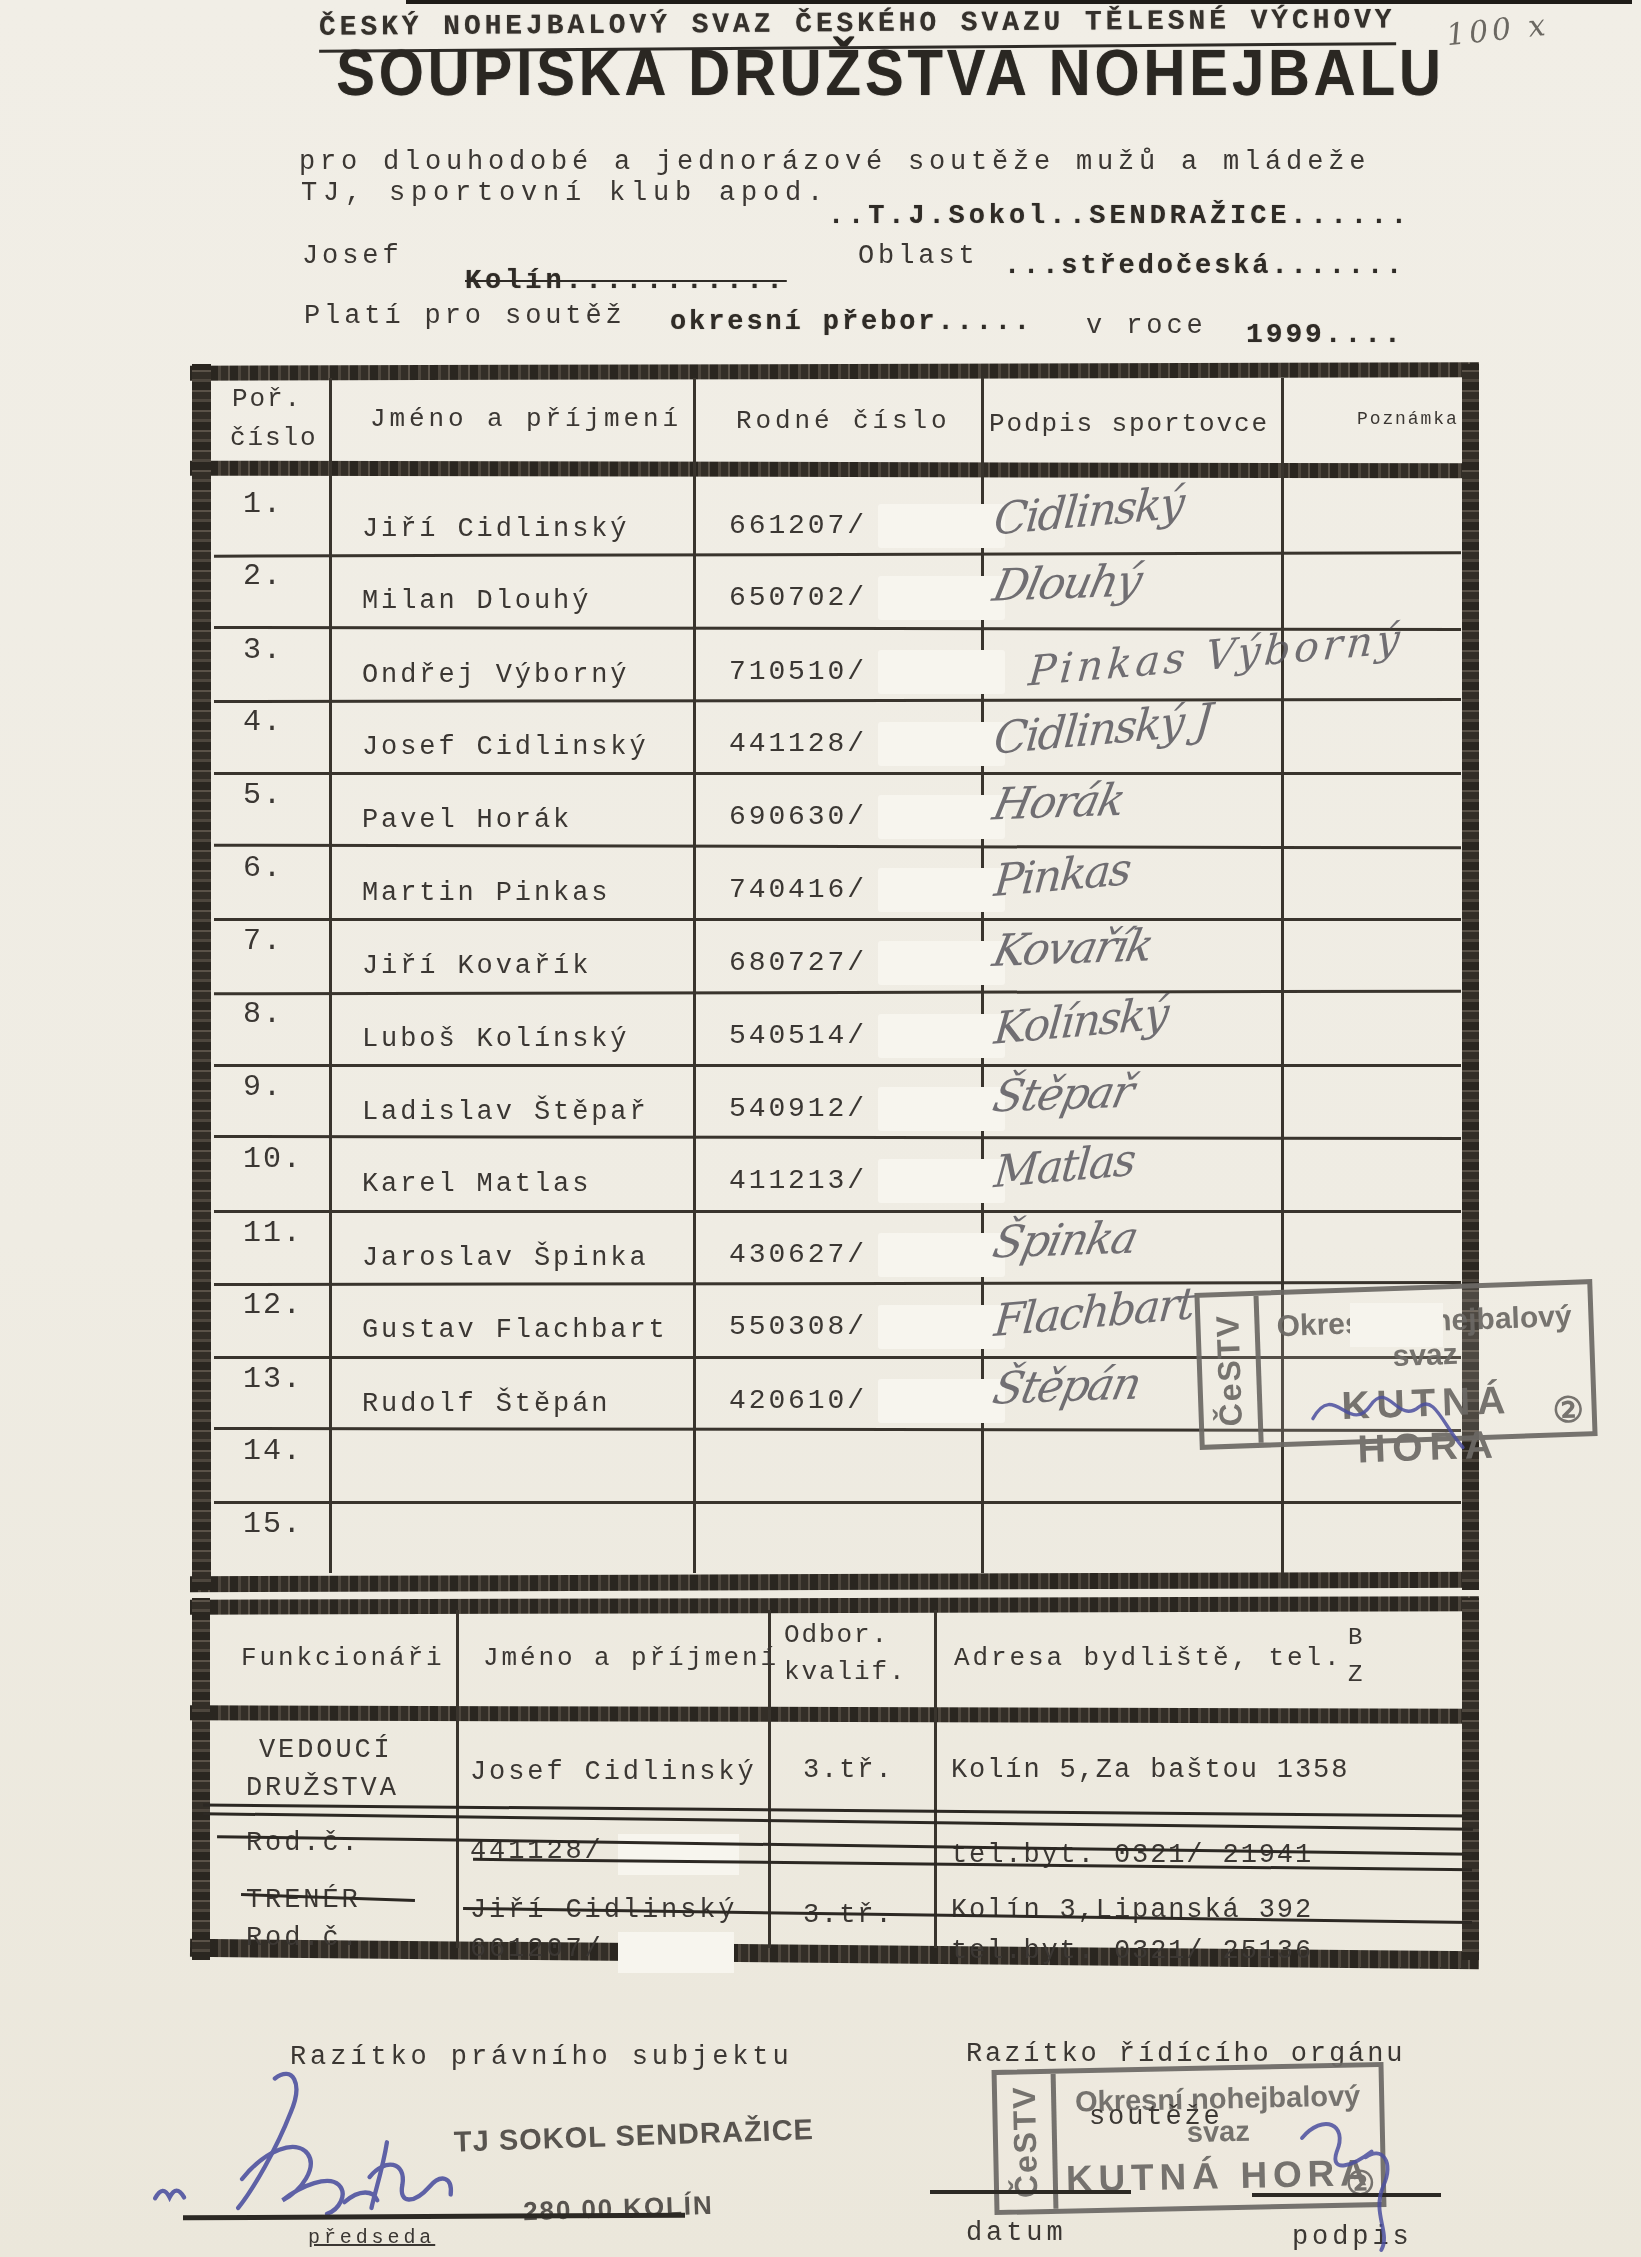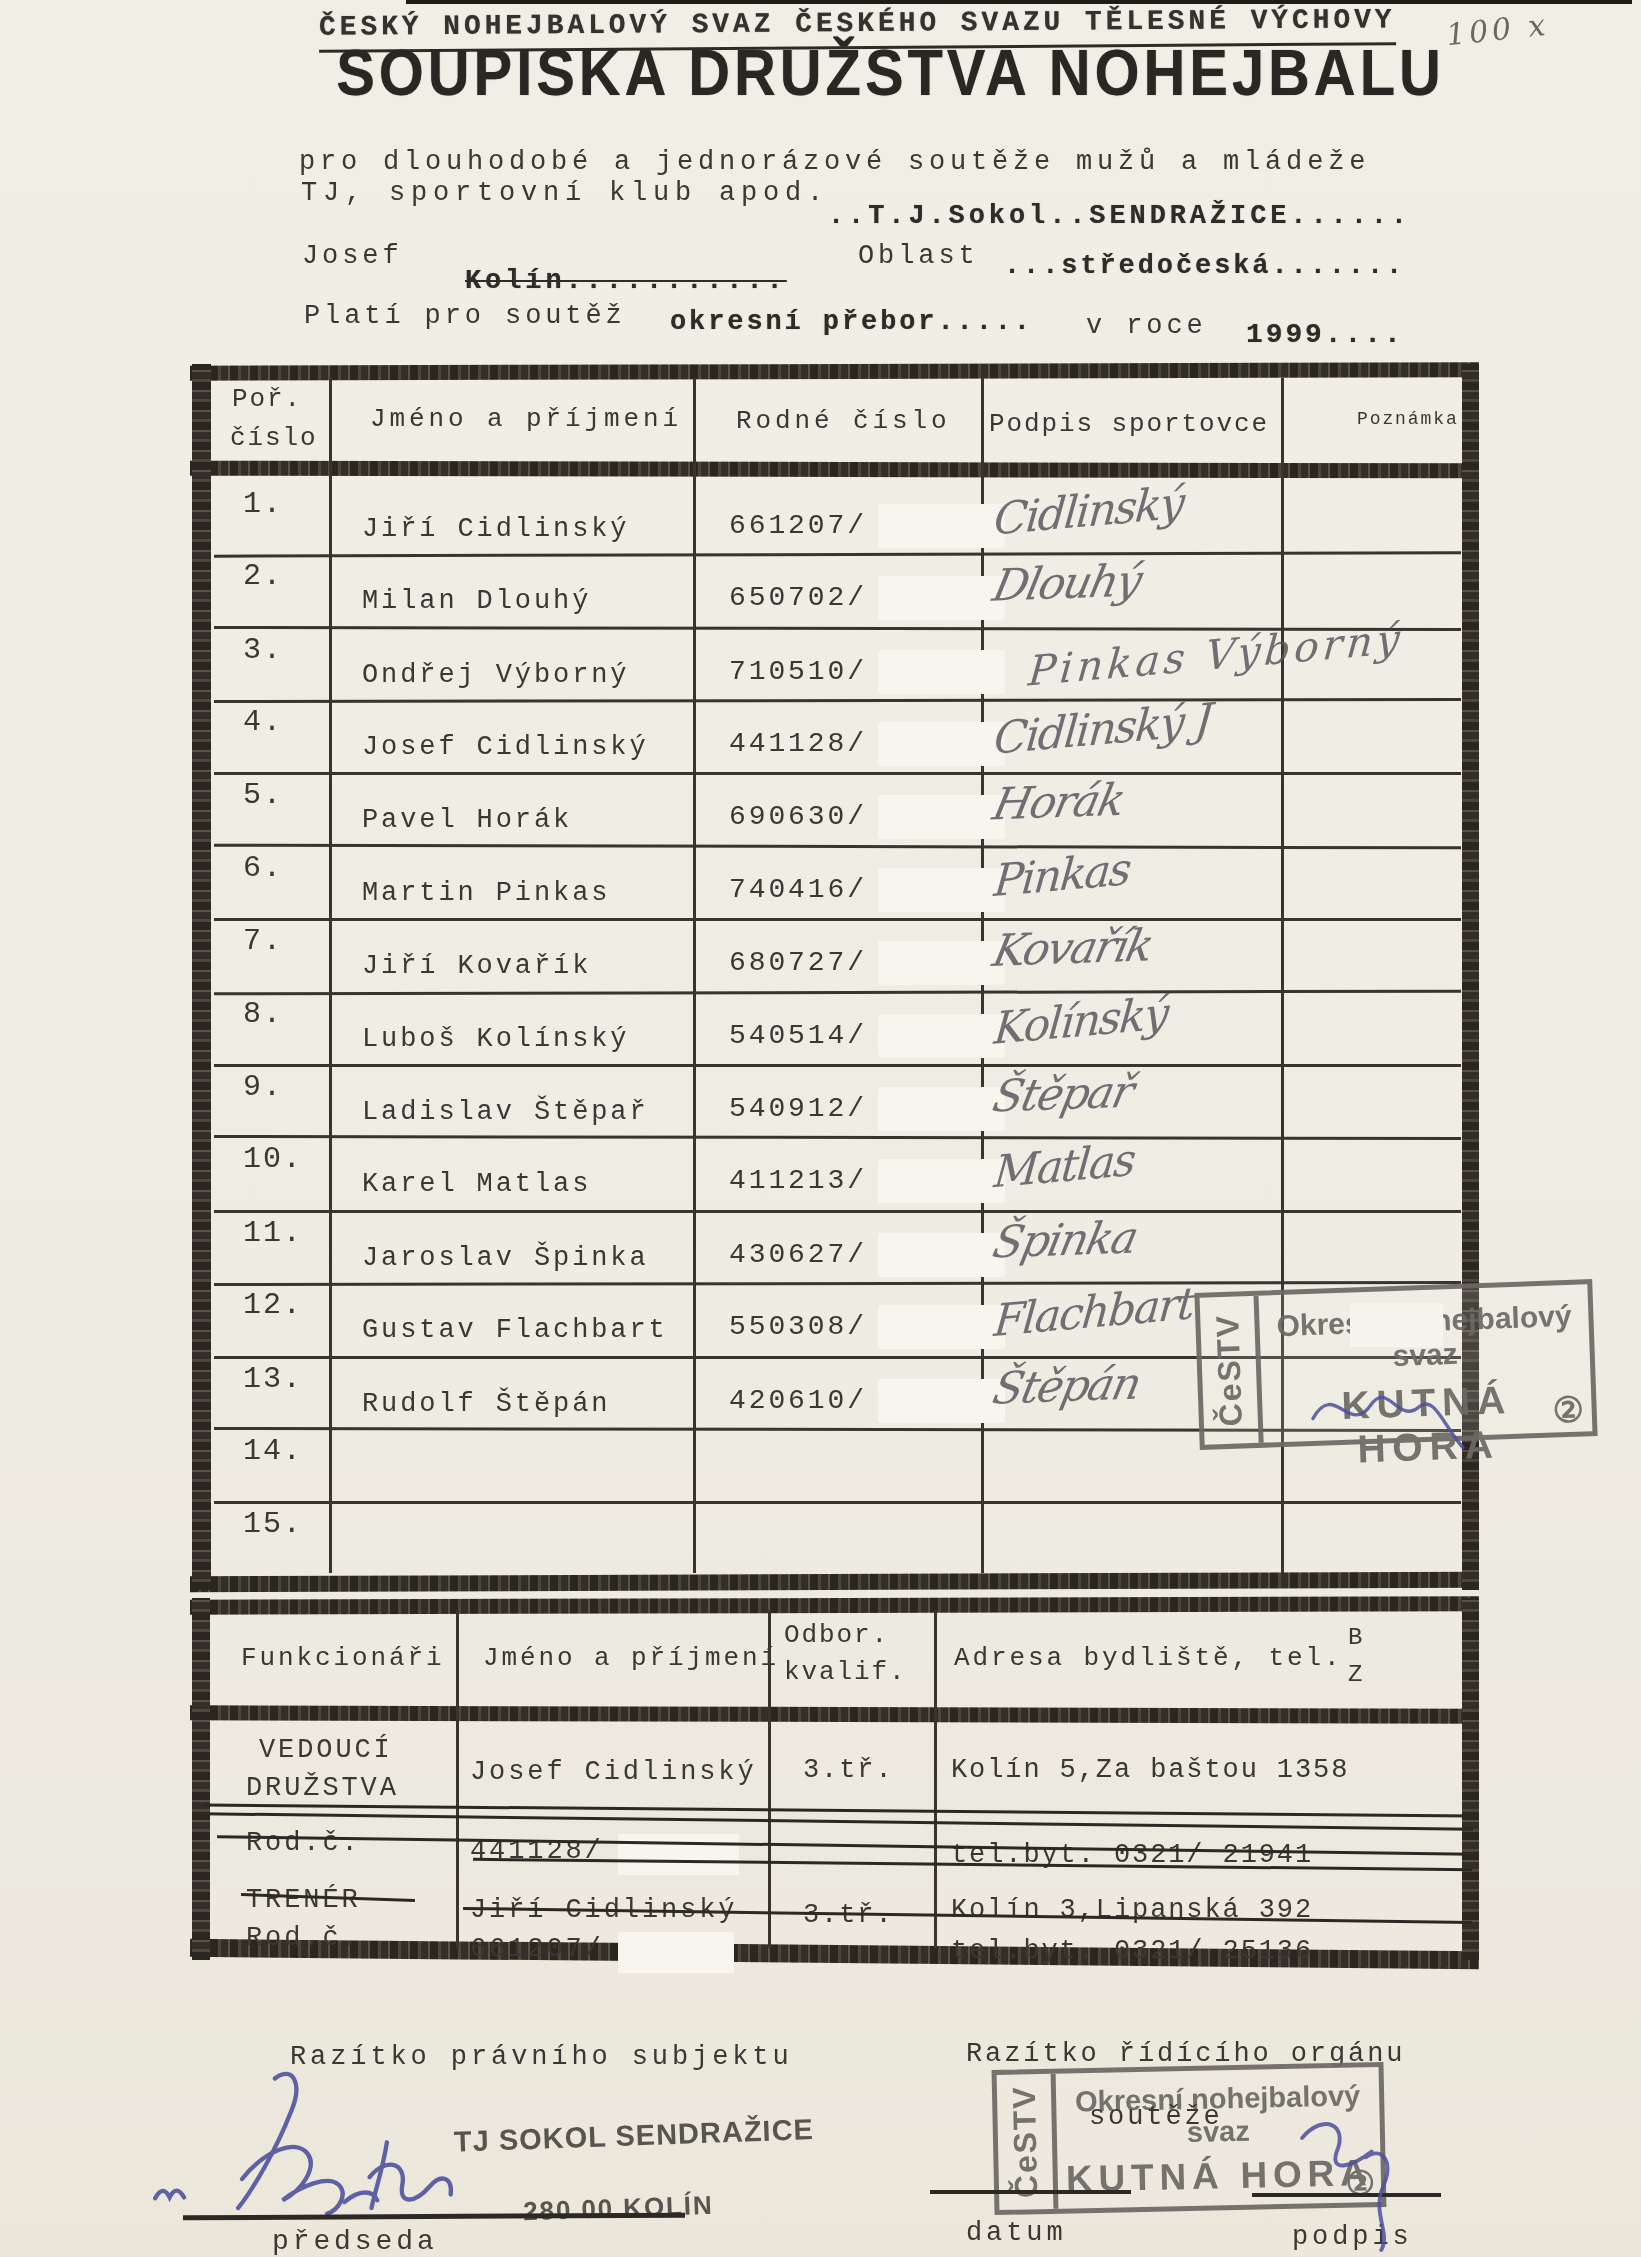--- a/index.html
+++ b/index.html
@@ -263,21 +263,21 @@
   </g>
 </svg>
 
 <div class="abs stamp" style="left:456px;top:2084px;width:324px;text-align:center;transform:rotate(-2deg);color:#514d48;opacity:.95;">
   <div style="font-size:29px;letter-spacing:1px;">TJ SOKOL SENDRAŽICE</div>
   <div style="font-size:26px;margin-top:3.9px;letter-spacing:1.9px;">280 00 KOLÍN</div>
   <div style="font-size:26px;margin-top:1.9px;letter-spacing:1.9px;">IČO 18622810</div>
 </div>
 
 <div class="abs" style="left:183px;top:2214px;width:502px;height:4.8px;background:#2c2924;transform:rotate(-0.3deg);"></div>
-<div class="abs mono" style="left:272px;top:2226px;font-size:28px;letter-spacing:3.9px;">předseda</div>
+<div class="abs mono" style="left:308px;top:2226px;font-size:20px;letter-spacing:3.9px;text-decoration:underline;">předseda</div>
 
 <div class="abs mono" style="left:966px;top:2039px;font-size:27px;letter-spacing:2.9px;">Razítko řídícího orgánu</div>
 <div class="abs mono" style="left:1089px;top:2090px;font-size:27px;letter-spacing:2.9px;z-index:3;margin-top:12px;">soutěže</div>
 
 <div class="stampbox" style="left:993px;top:2066px;width:382px;height:135px;transform:rotate(-1.2deg);">
   <div class="stampside">
     <span class="stamp stampvert">ČeSTV</span>
   </div>
   <div class="stampmain">
     <div class="stamp" style="font-size:29px;margin-top:11.6px;">Okresní nohejbalový svaz</div>

